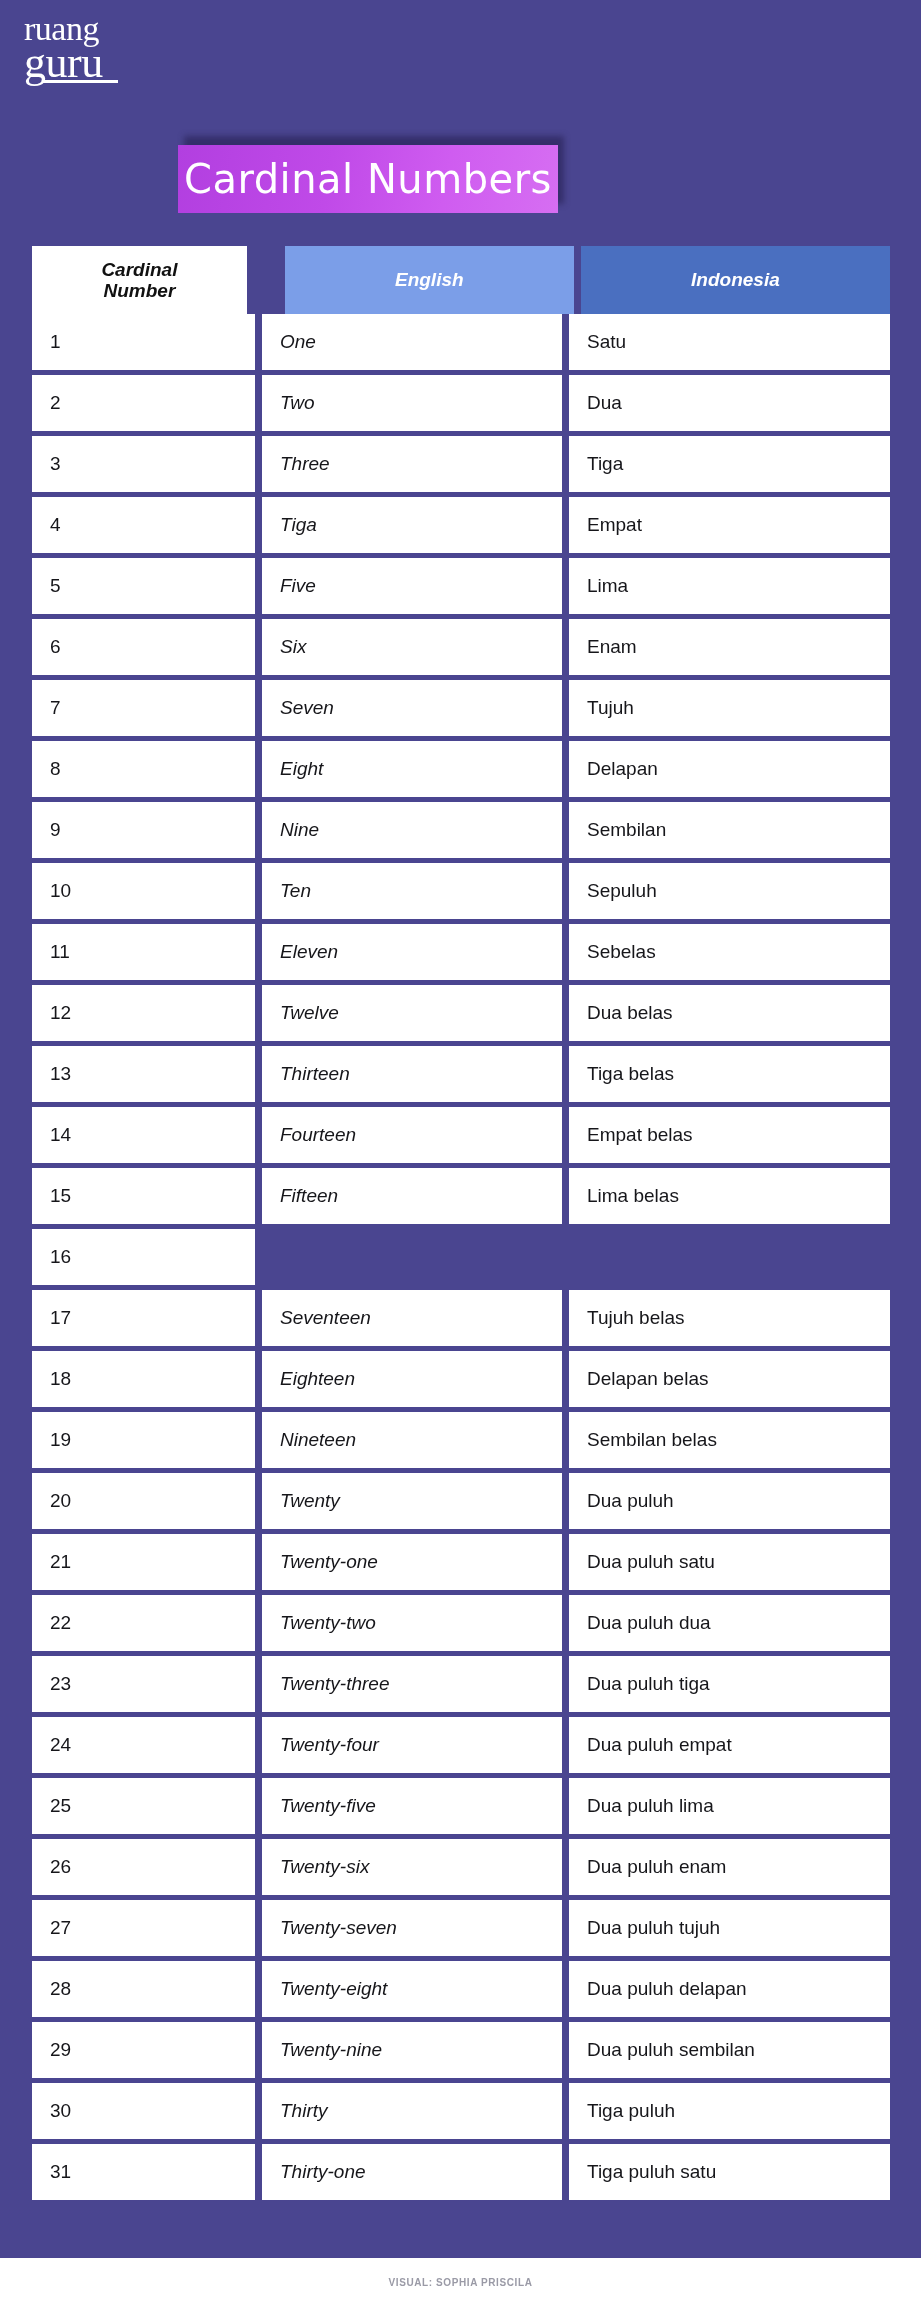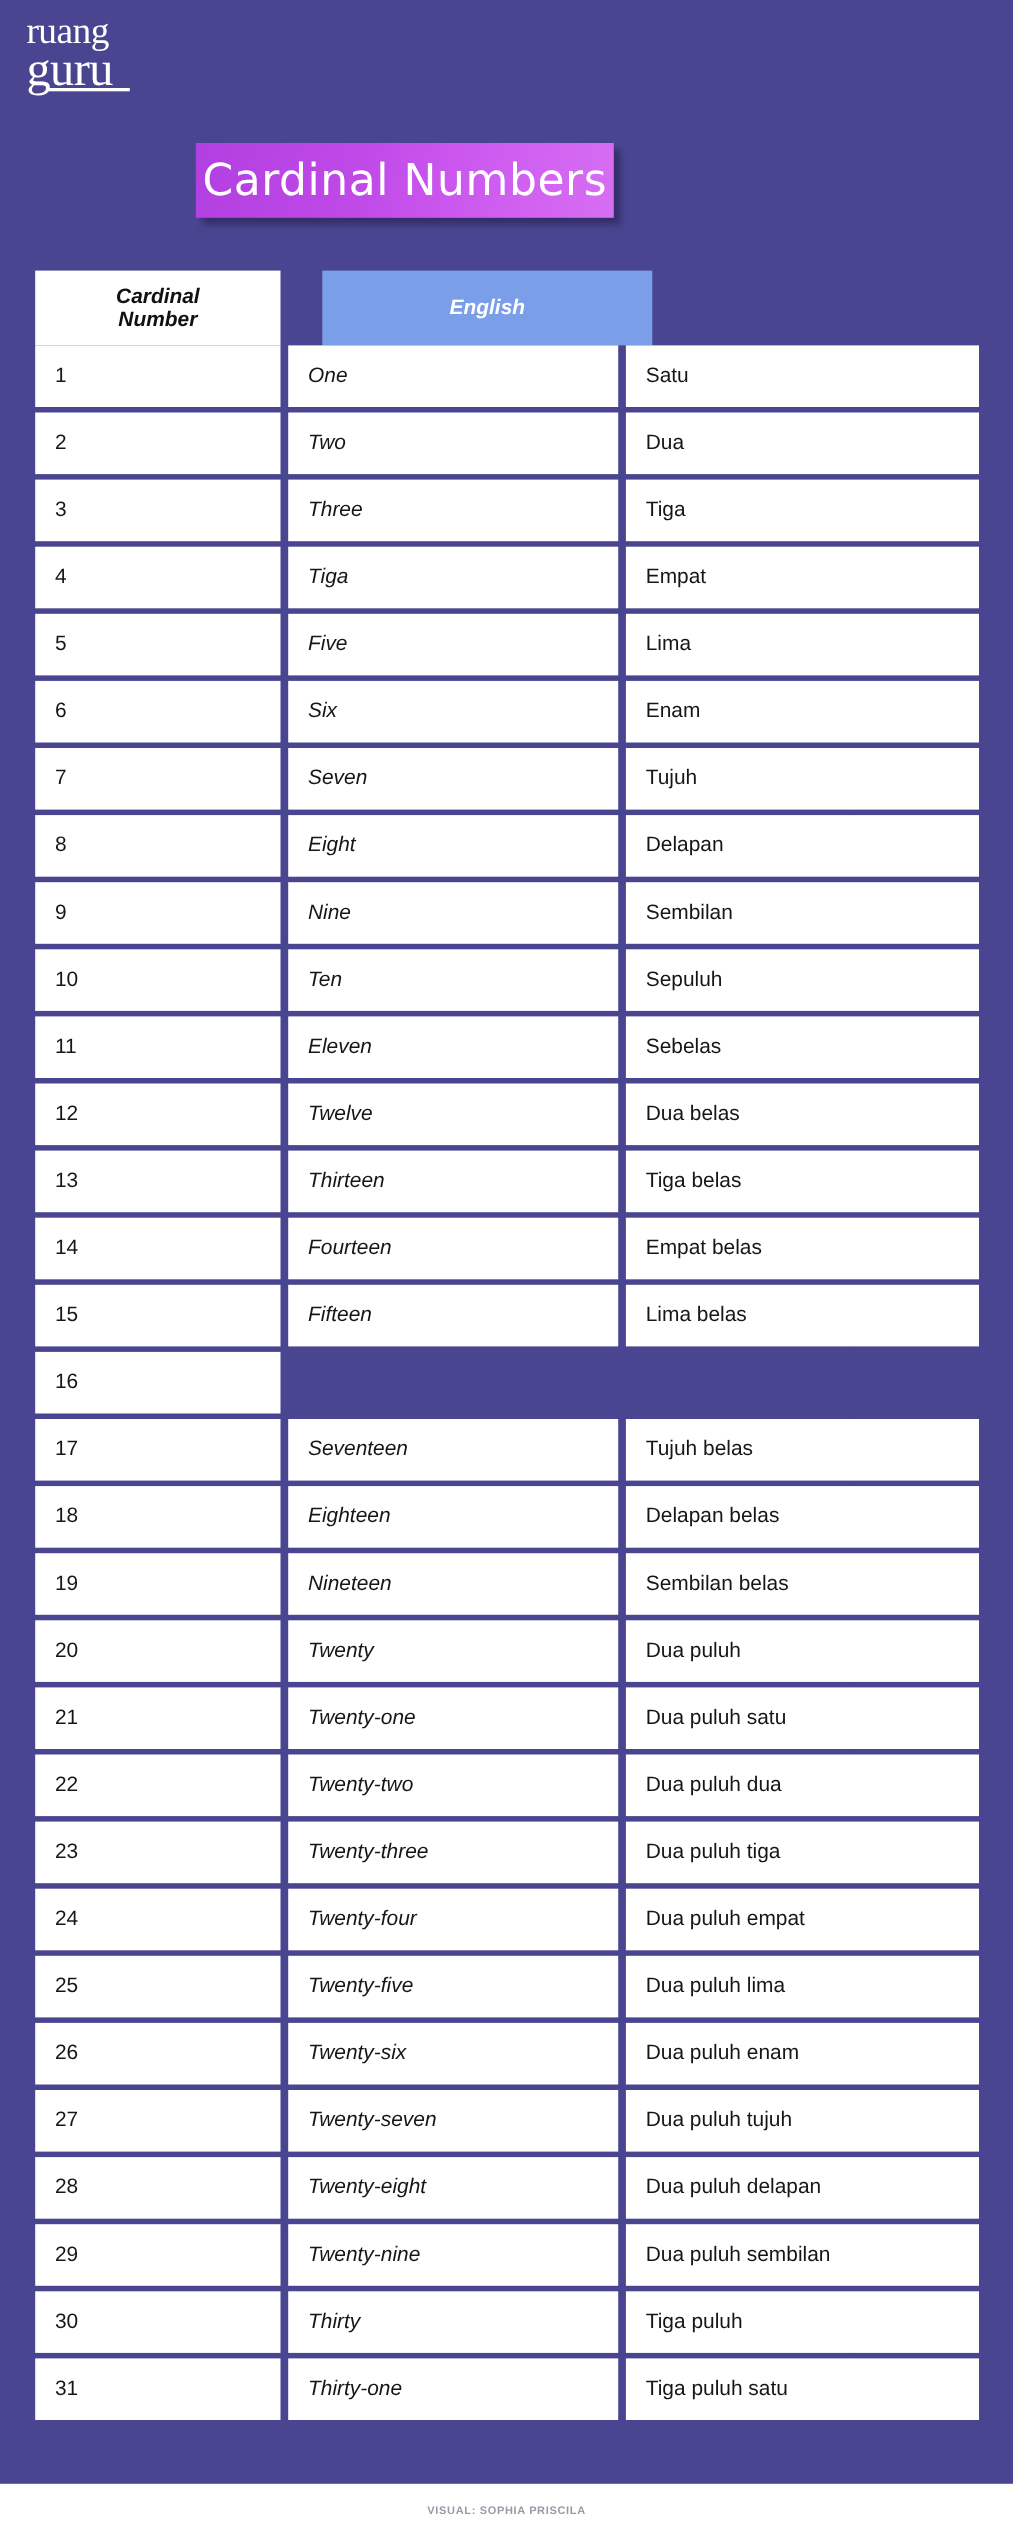--- a/index.html
+++ b/index.html
@@ -31,21 +31,21 @@
   .title-wrap {
     position: absolute; left: 178px; top: 130px; width: 380px;
   }
   .title-shadow {
     position: absolute; left: 6px; top: 6px; width: 380px; height: 68px;
     background: rgba(24,18,60,0.45); filter: blur(3px);
   }
   .title-banner {
     position: relative; width: 380px; height: 68px;
     background: linear-gradient(100deg, #b23fe0 0%, #c04ae8 40%, #cf5cf0 70%, #d66ef2 100%);
-    display: flex; align-items: center; justify-content: center;
+    display: flex; align-items: center; justify-content: center; margin-top: 15px;
   }
   .title-text {
     color: #ffffff;
     font-size: 40px;
     font-family: "DejaVu Sans", sans-serif;
     font-weight: 400;
     letter-spacing: 0.5px;
     white-space: nowrap;
   }
 
@@ -111,20 +111,21 @@
   <div class="table">
 
     <div class="row hrow">
       <div class="cell c1">
         <div>
           <div>Cardinal</div>
           <div>Number</div>
         </div>
       </div>
       <div class="cell c2">English</div>
+      <div class="cell c3">Indonesia</div>
     </div>
 
     <div id="table-body">
         <div class="row brow">
           <div class="cell c1">1</div>
           <div class="cell c2">One</div>
           <div class="cell c3">Satu</div>
         </div>
         <div class="row brow">
           <div class="cell c1">2</div>

